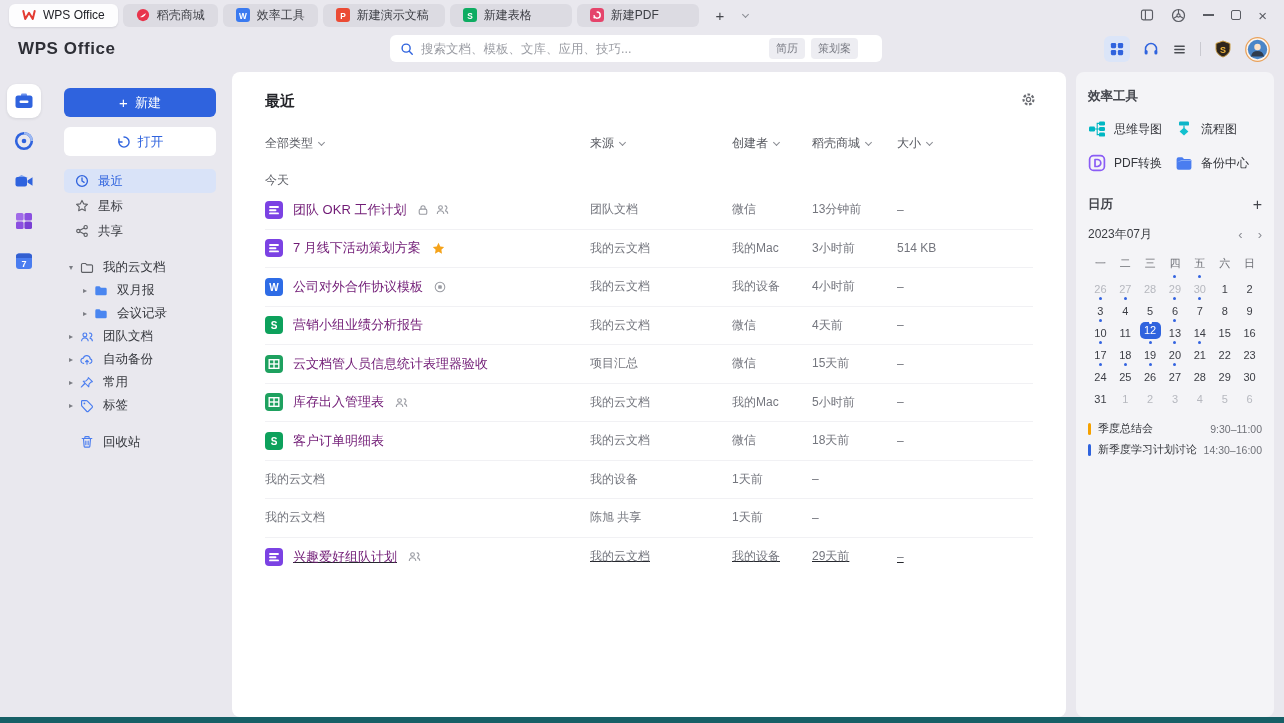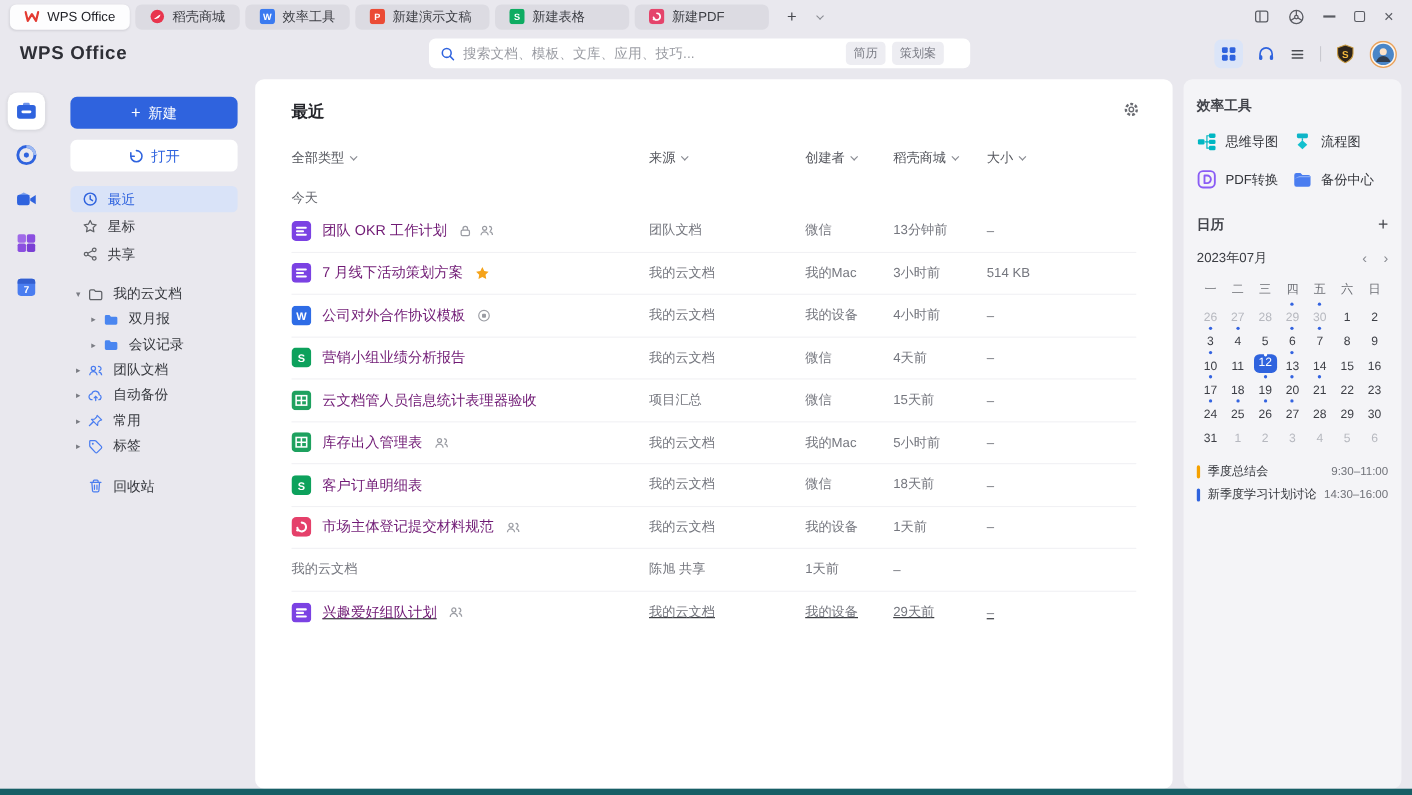--- a/index.html
+++ b/index.html
@@ -614,41 +614,20 @@
             </span>
             <span>客户订单明细表</span>
             <span class="fbadges"></span>
           </div>
           <div class="fmeta">我的云文档</div>
           <div class="fmeta">微信</div>
           <div class="fmeta">18天前</div>
           <div class="fmeta">–</div>
         </div>
         <div class="frow">
-          <div class="fcell-title">
-            <span class="ic">
-              <svg width="18" height="18" viewBox="0 0 18 18">
-                <rect width="18" height="18" rx="4.5" fill="#e5406a"></rect>
-                <path d="M9.3 5.1a4 4 0 1 1-4 4.7" stroke="#fff" stroke-width="1.9" fill="none" stroke-linecap="round"></path>
-                <circle cx="5.5" cy="12" r="1.2" fill="#fff"></circle>
-              </svg>
-            </span>
-            <span>市场主体登记提交材料规范</span>
-            <span class="fbadges">
-              <span class="ic">
-                <svg width="13" height="13" viewBox="0 0 14 14">
-                  <g fill="none" stroke="#9a9ca3" stroke-width="1.2">
-                    <circle cx="4.9" cy="4.9" r="2"></circle>
-                    <path d="M1.4 11.8a3.5 3.5 0 0 1 7 0"></path>
-                    <path d="M9.3 3.2a2 2 0 1 1 .9 3.9M9.7 8.2a3.4 3.4 0 0 1 2.9 3.3"></path>
-                  </g>
-                </svg>
-              </span>
-            </span>
-          </div>
           <div class="fmeta">我的云文档</div>
           <div class="fmeta">我的设备</div>
           <div class="fmeta">1天前</div>
           <div class="fmeta">–</div>
         </div>
         <div class="frow">
           <div class="fmeta">我的云文档</div>
           <div class="fmeta">陈旭 共享</div>
           <div class="fmeta">1天前</div>
           <div class="fmeta">–</div>

